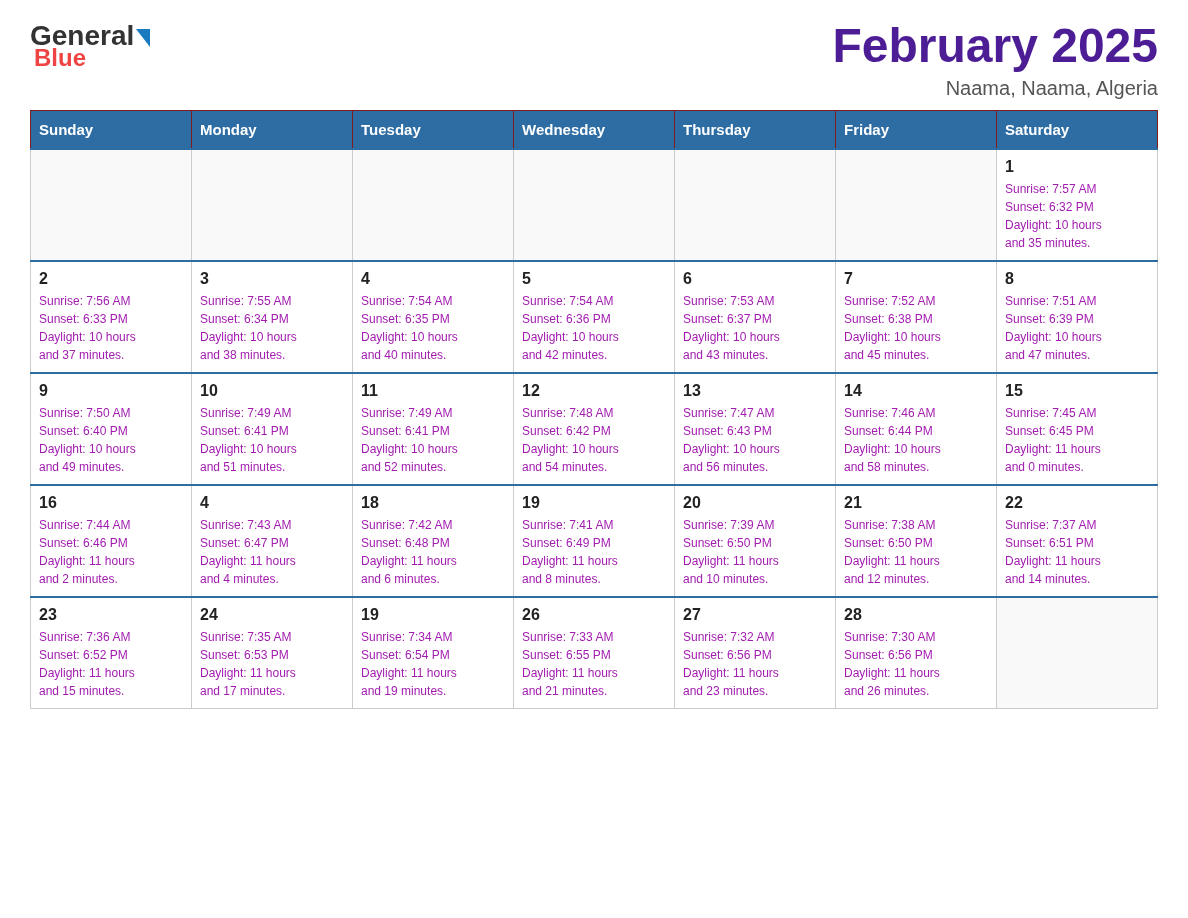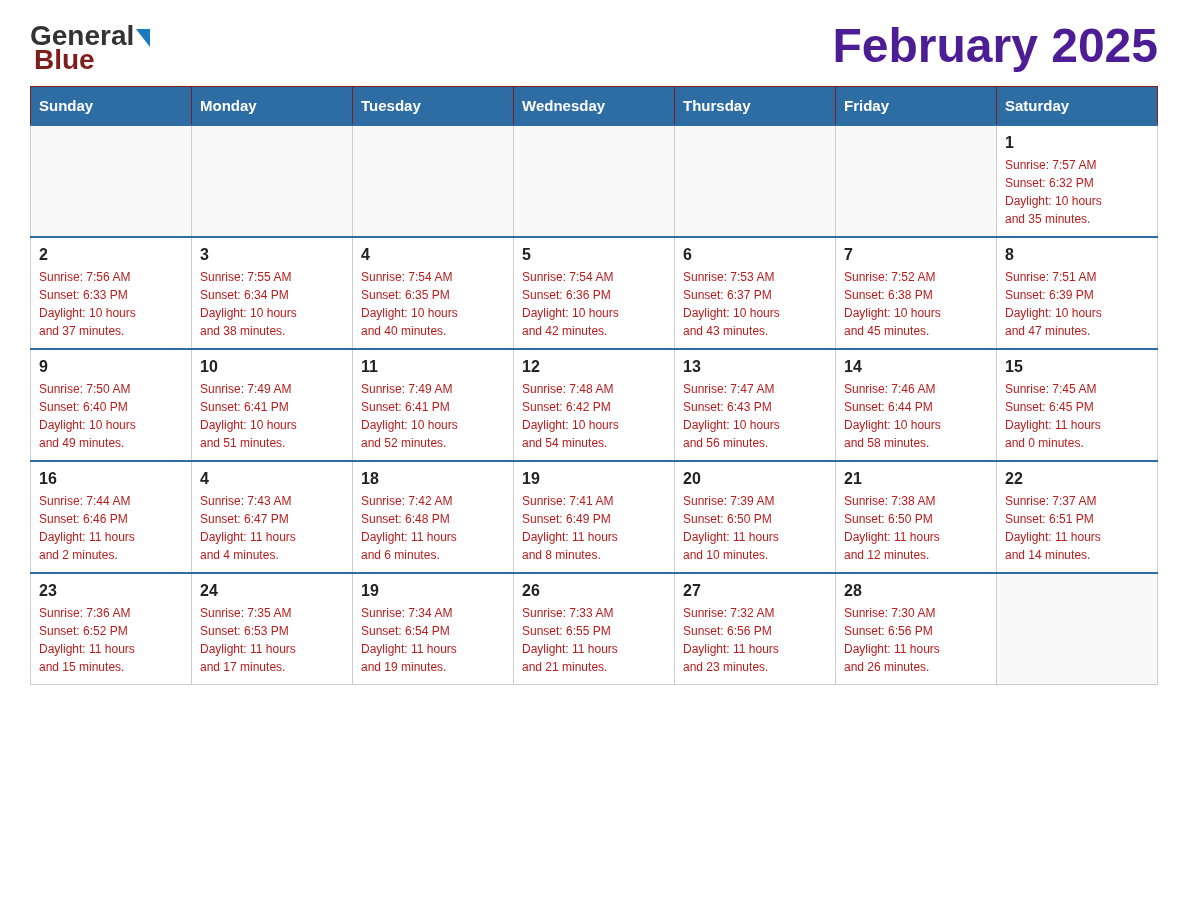--- a/index.html
+++ b/index.html
@@ -34,22 +34,22 @@
       height: 0;
       border-left: 14px solid transparent;
       border-right: 0px solid transparent;
       border-top: 18px solid #1a7abf;
       display: inline-block;
       margin: 0 2px;
       position: relative;
       top: 2px;
     }
     .logo-blue {
-      color: #7f1d1d;
-      font-size: 28px;
+      color: #ef4444;
+      font-size: 24px;
       font-weight: bold;
     }
     .title-section {
       text-align: right;
     }
     .main-title {
       font-size: 48px;
       font-weight: bold;
       color: #4c1d95;
       line-height: 1.1;
@@ -88,21 +88,21 @@
     }
     .day-number {
       font-size: 16px;
       font-weight: bold;
       color: #222;
       display: block;
       margin-bottom: 4px;
     }
     .day-info {
       font-size: 12px;
-      color: #b91c1c;
+      color: #a21caf;
       line-height: 1.5;
     }
     .row-top td {
       border-top: 2px solid #2e6da4;
     }
   </style>
 </head>
 <body>
 
 <div class="header">
@@ -111,20 +111,21 @@
       <span class="logo-general">General</span>
       <span class="logo-triangle"></span>
       <br>
     </div>
     <div style="margin-top:-8px; padding-left:4px;">
       <span class="logo-blue">Blue</span>
     </div>
   </div>
   <div class="title-section">
     <div class="main-title">February 2025</div>
+    <div class="subtitle">Naama, Naama, Algeria</div>
   </div>
 </div>
 
 <table class="calendar">
   <thead>
     <tr>
       <th>Sunday</th>
       <th>Monday</th>
       <th>Tuesday</th>
       <th>Wednesday</th>

